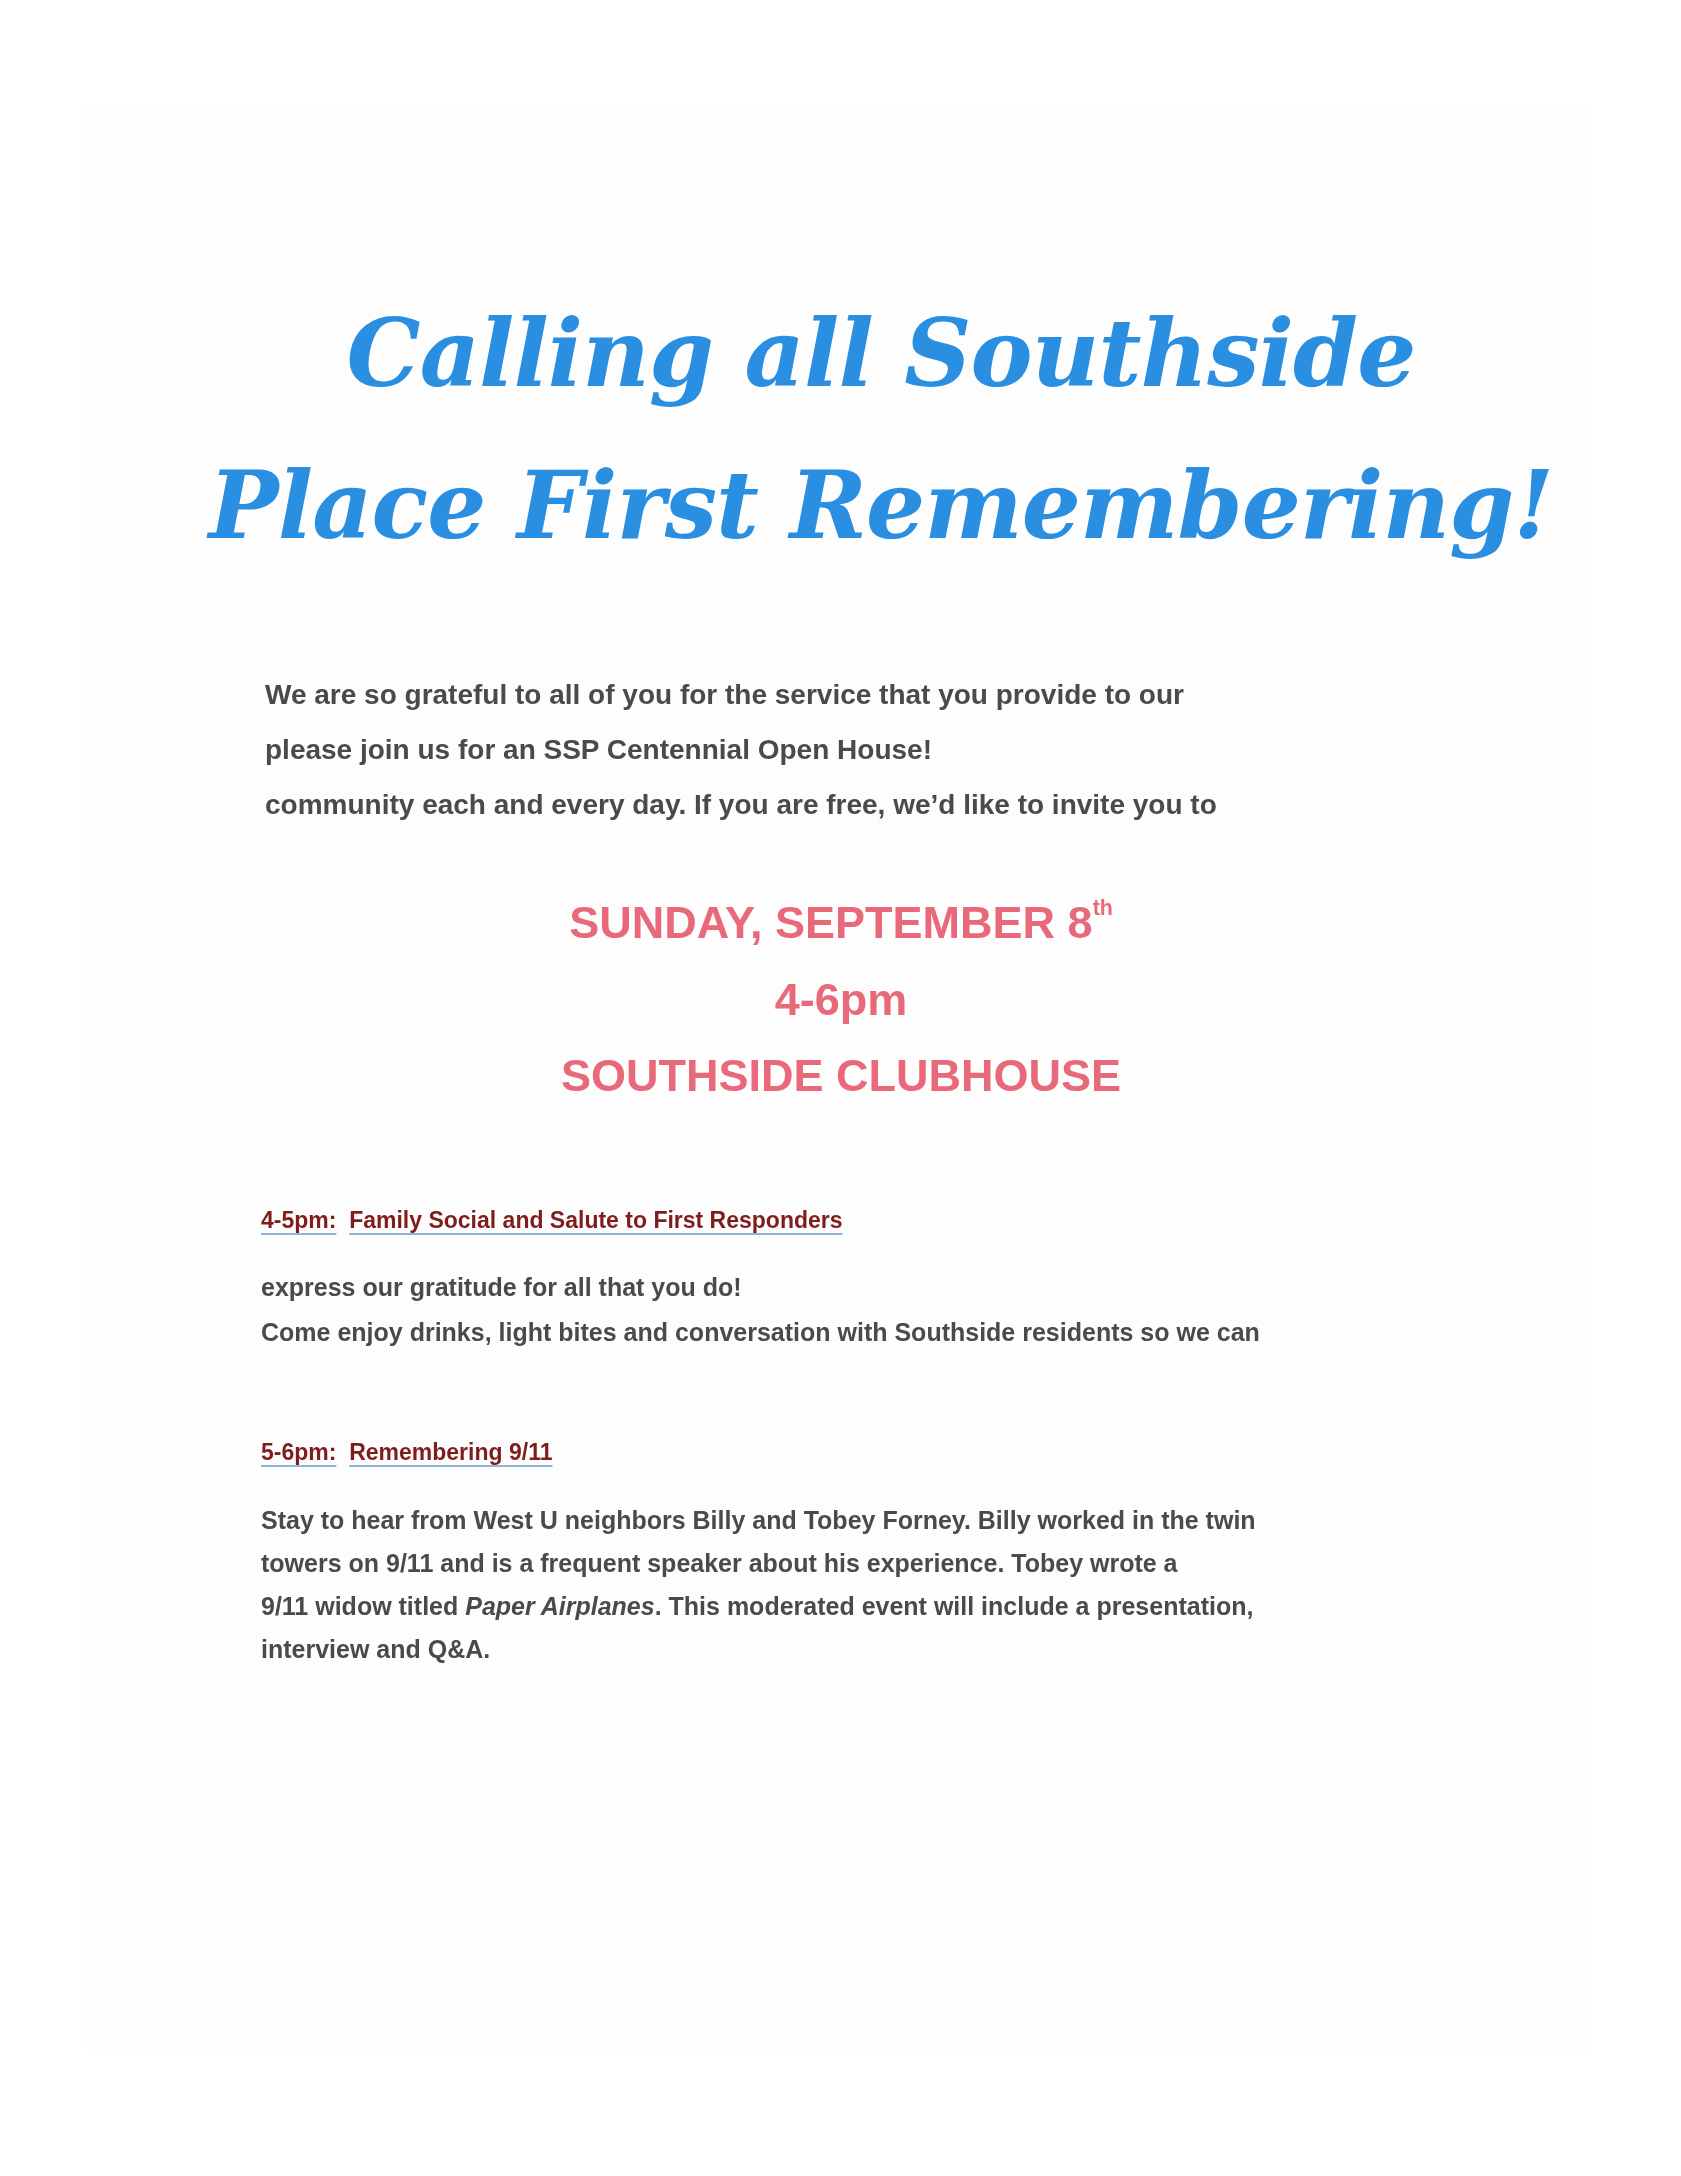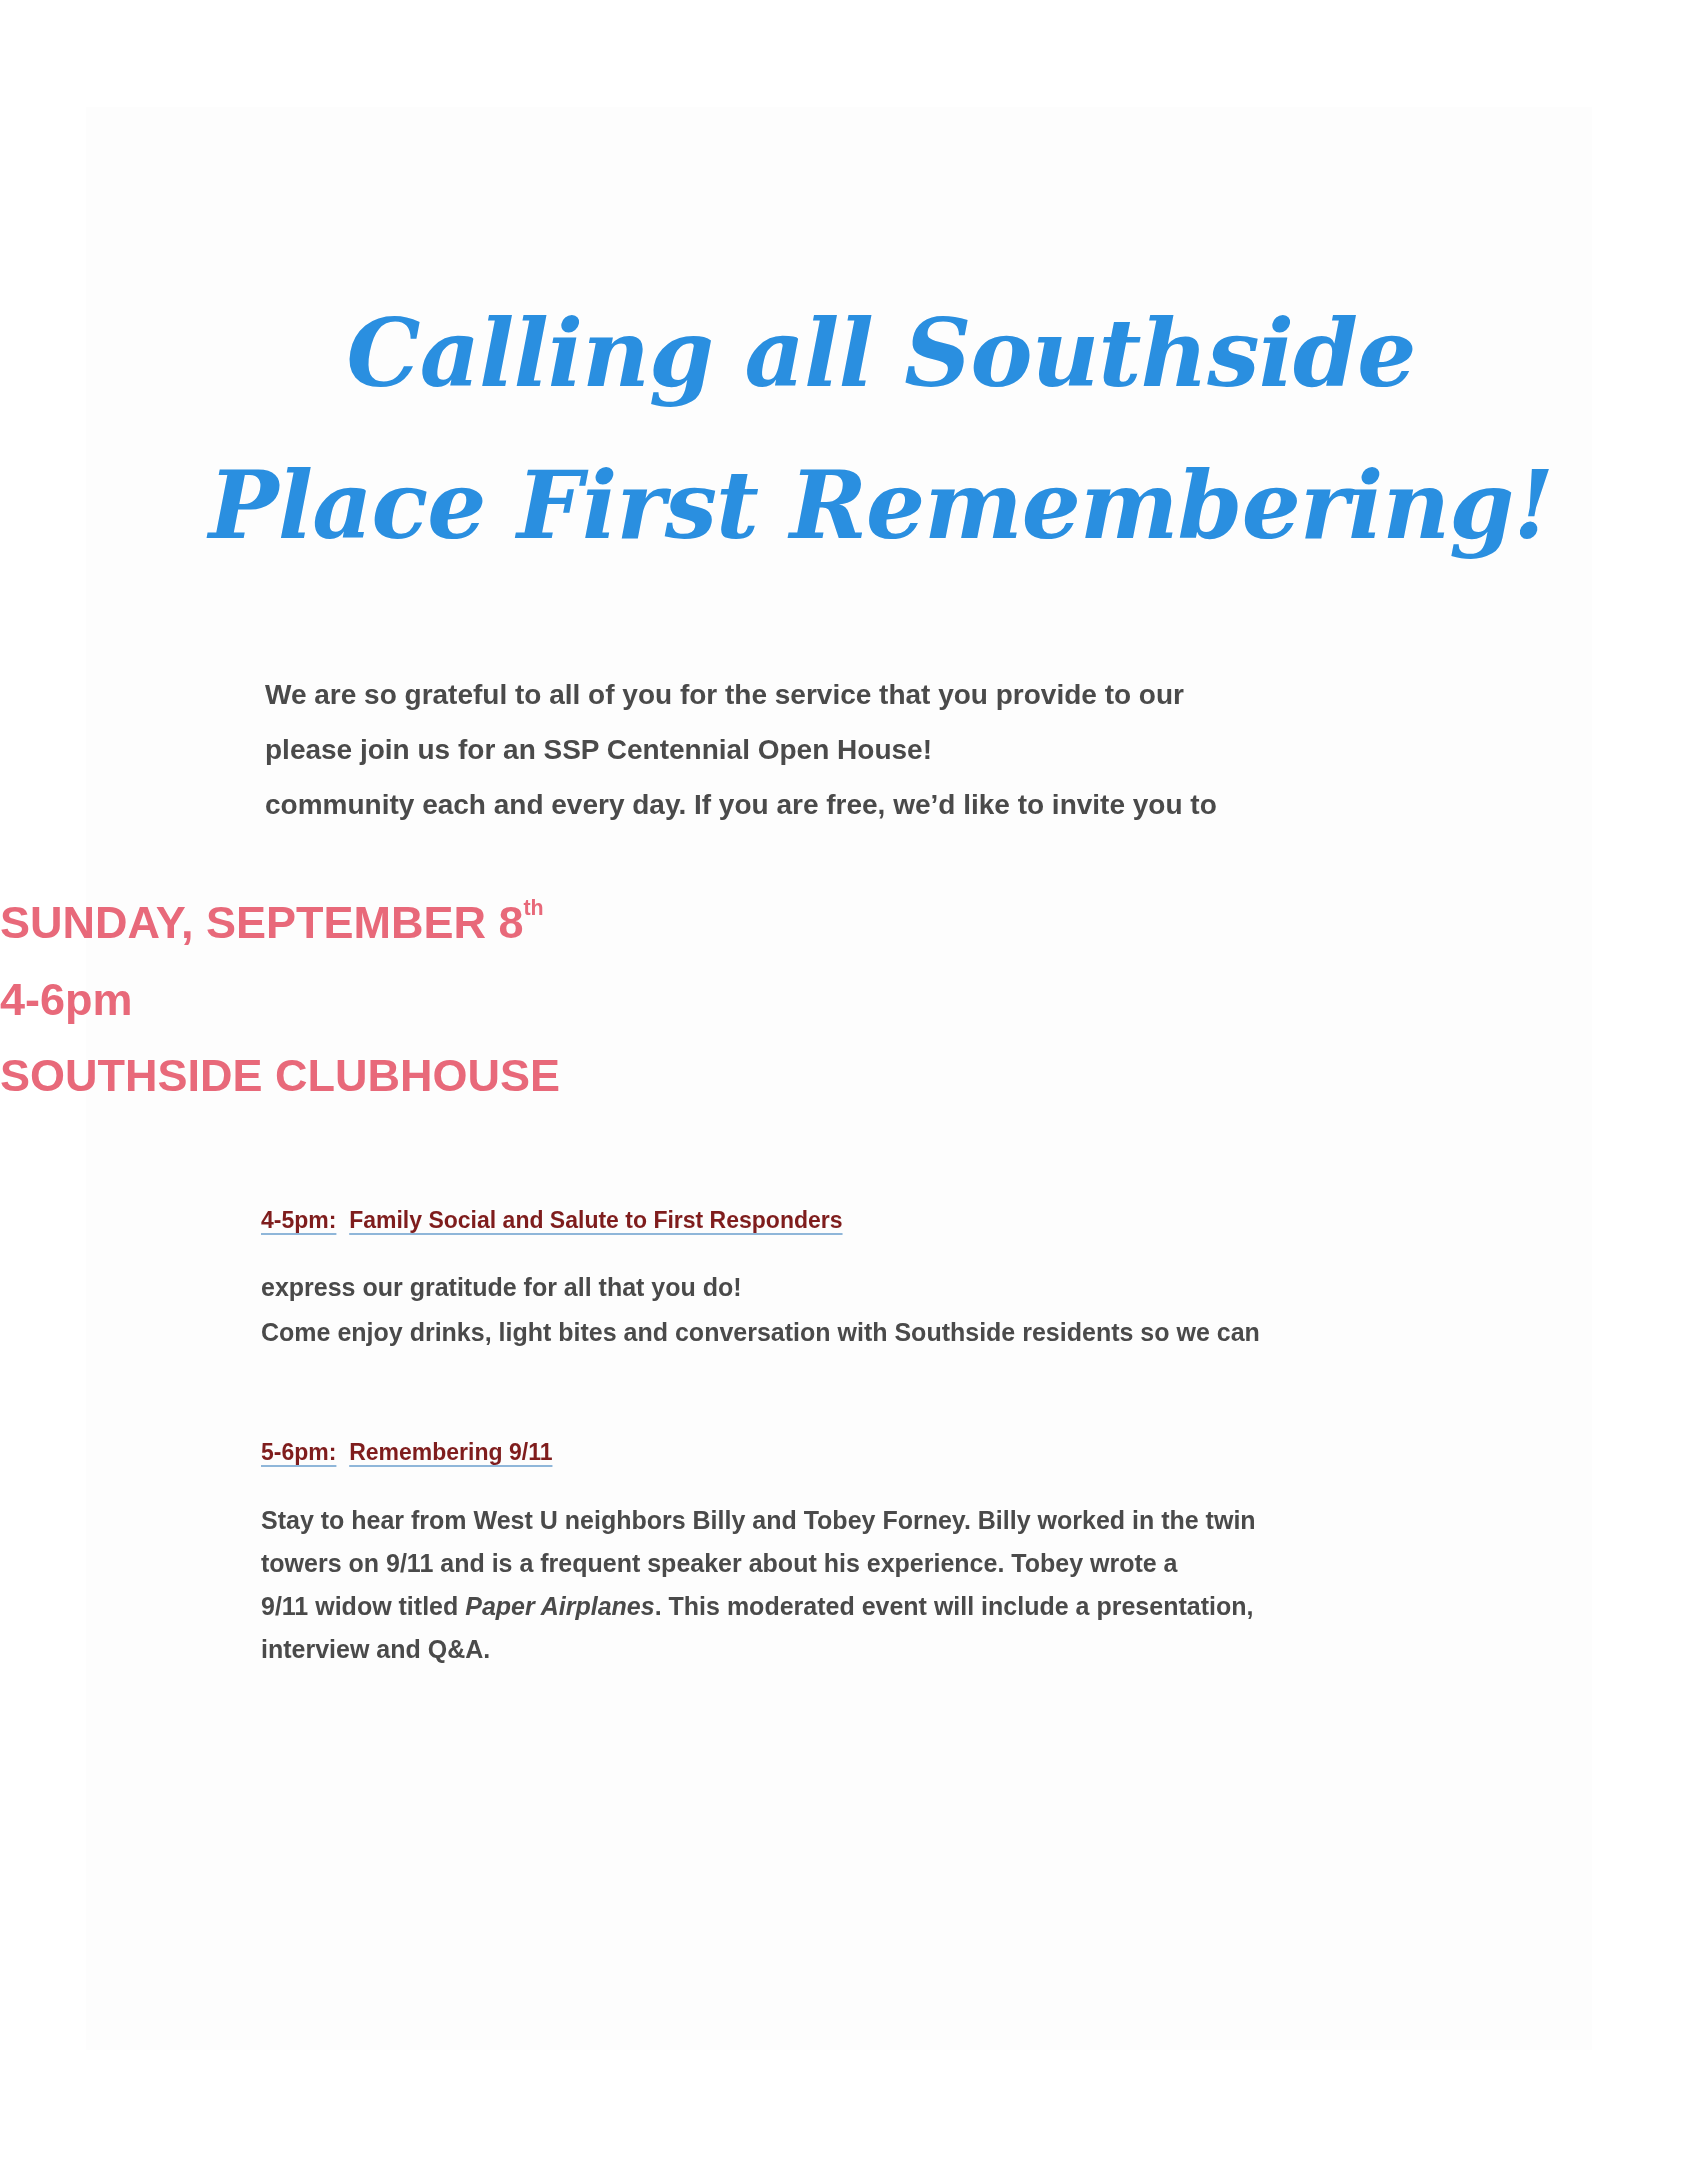--- a/index.html
+++ b/index.html
@@ -47,20 +47,21 @@
     color: #4a4a4a;
     font-weight: bold;
     font-size: 28px;
     line-height: 51px;
   }
   .intro p { margin: 4px; white-space: nowrap; }
   .event-line {
     position: absolute;
     left: 0;
     width: 1682px;
+    text-align: center;
     color: #e8697a;
     font-weight: bold;
     font-size: 45px;
     line-height: 1;
     white-space: nowrap;
   }
   .event-line sup {
     font-size: 21.4px;
     vertical-align: top;
     position: relative;

